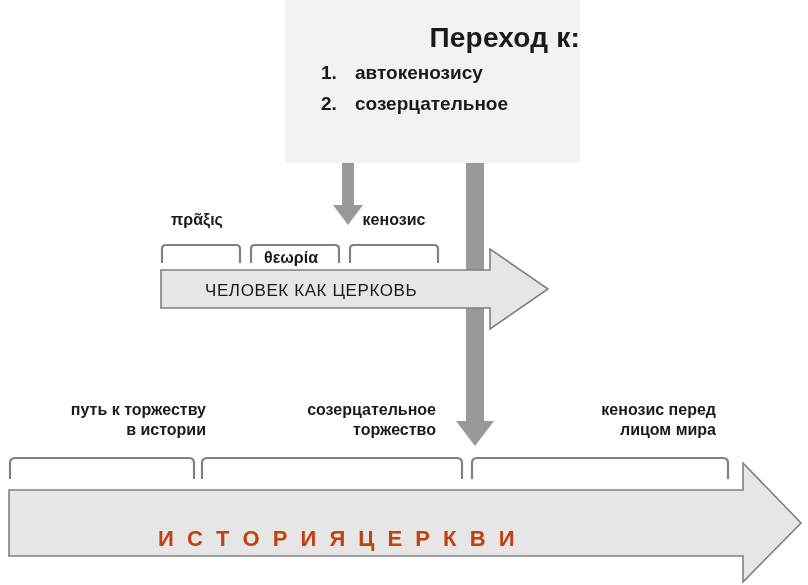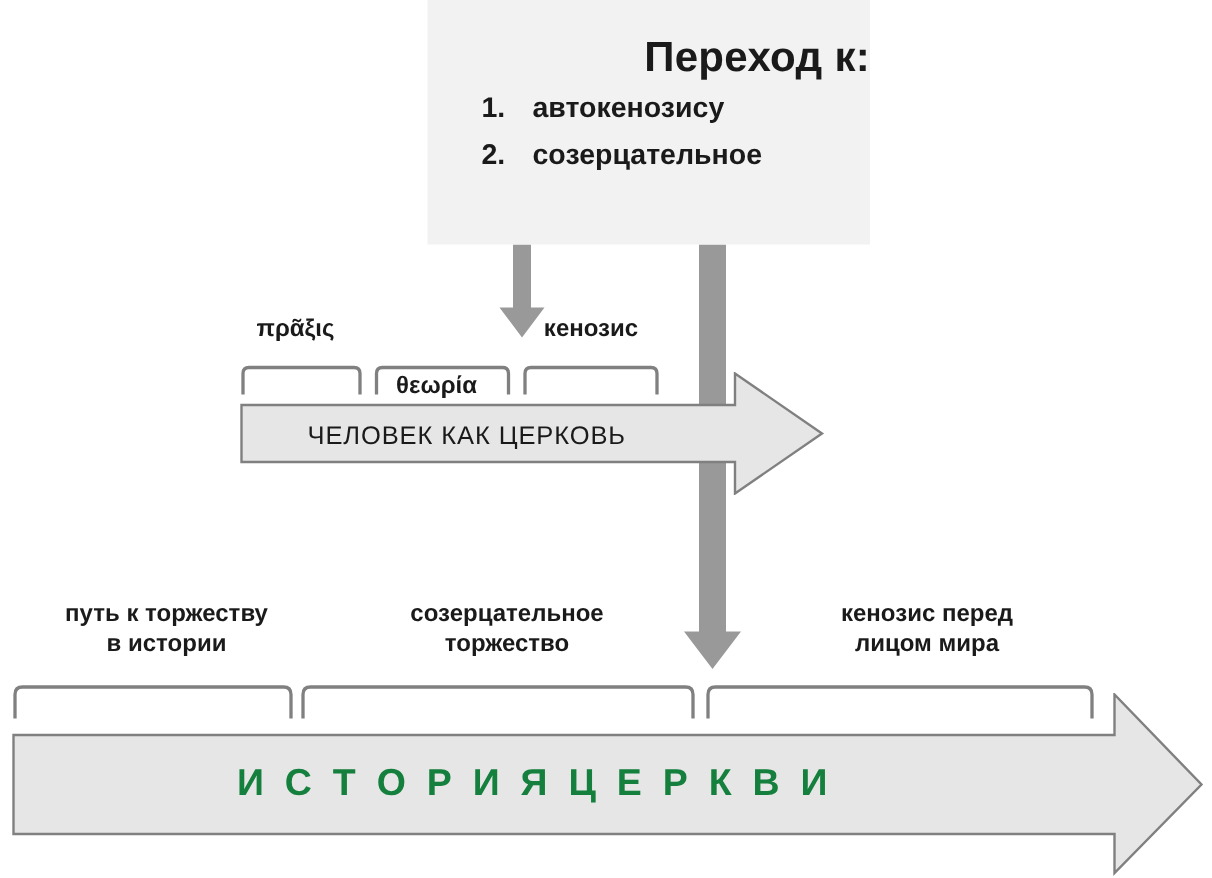--- a/index.html
+++ b/index.html
@@ -86,33 +86,34 @@
   }
   .band-label {
     position: absolute;
     font-size: 17px;
     letter-spacing: 0.6px;
     white-space: nowrap;
     color: #1a1a1a;
   }
   .band-label-big {
     position: absolute;
-    font-size: 25px;
+    font-size: 22px;
     font-weight: bold;
     letter-spacing: 3.5px;
     white-space: nowrap;
-    color: #15803d;
+    color: #c2410c;
+    margin-top: 18px;
   }
 
   
   .cap {
     position: absolute;
     font-size: 16px;
     font-weight: bold;
-    text-align: center;
+    text-align: right;
     line-height: 1.25;
     white-space: pre-line;
   }
 </style>
 </head>
 <body>
 
 <div id="canvas">
 
   <div class="top-panel">

